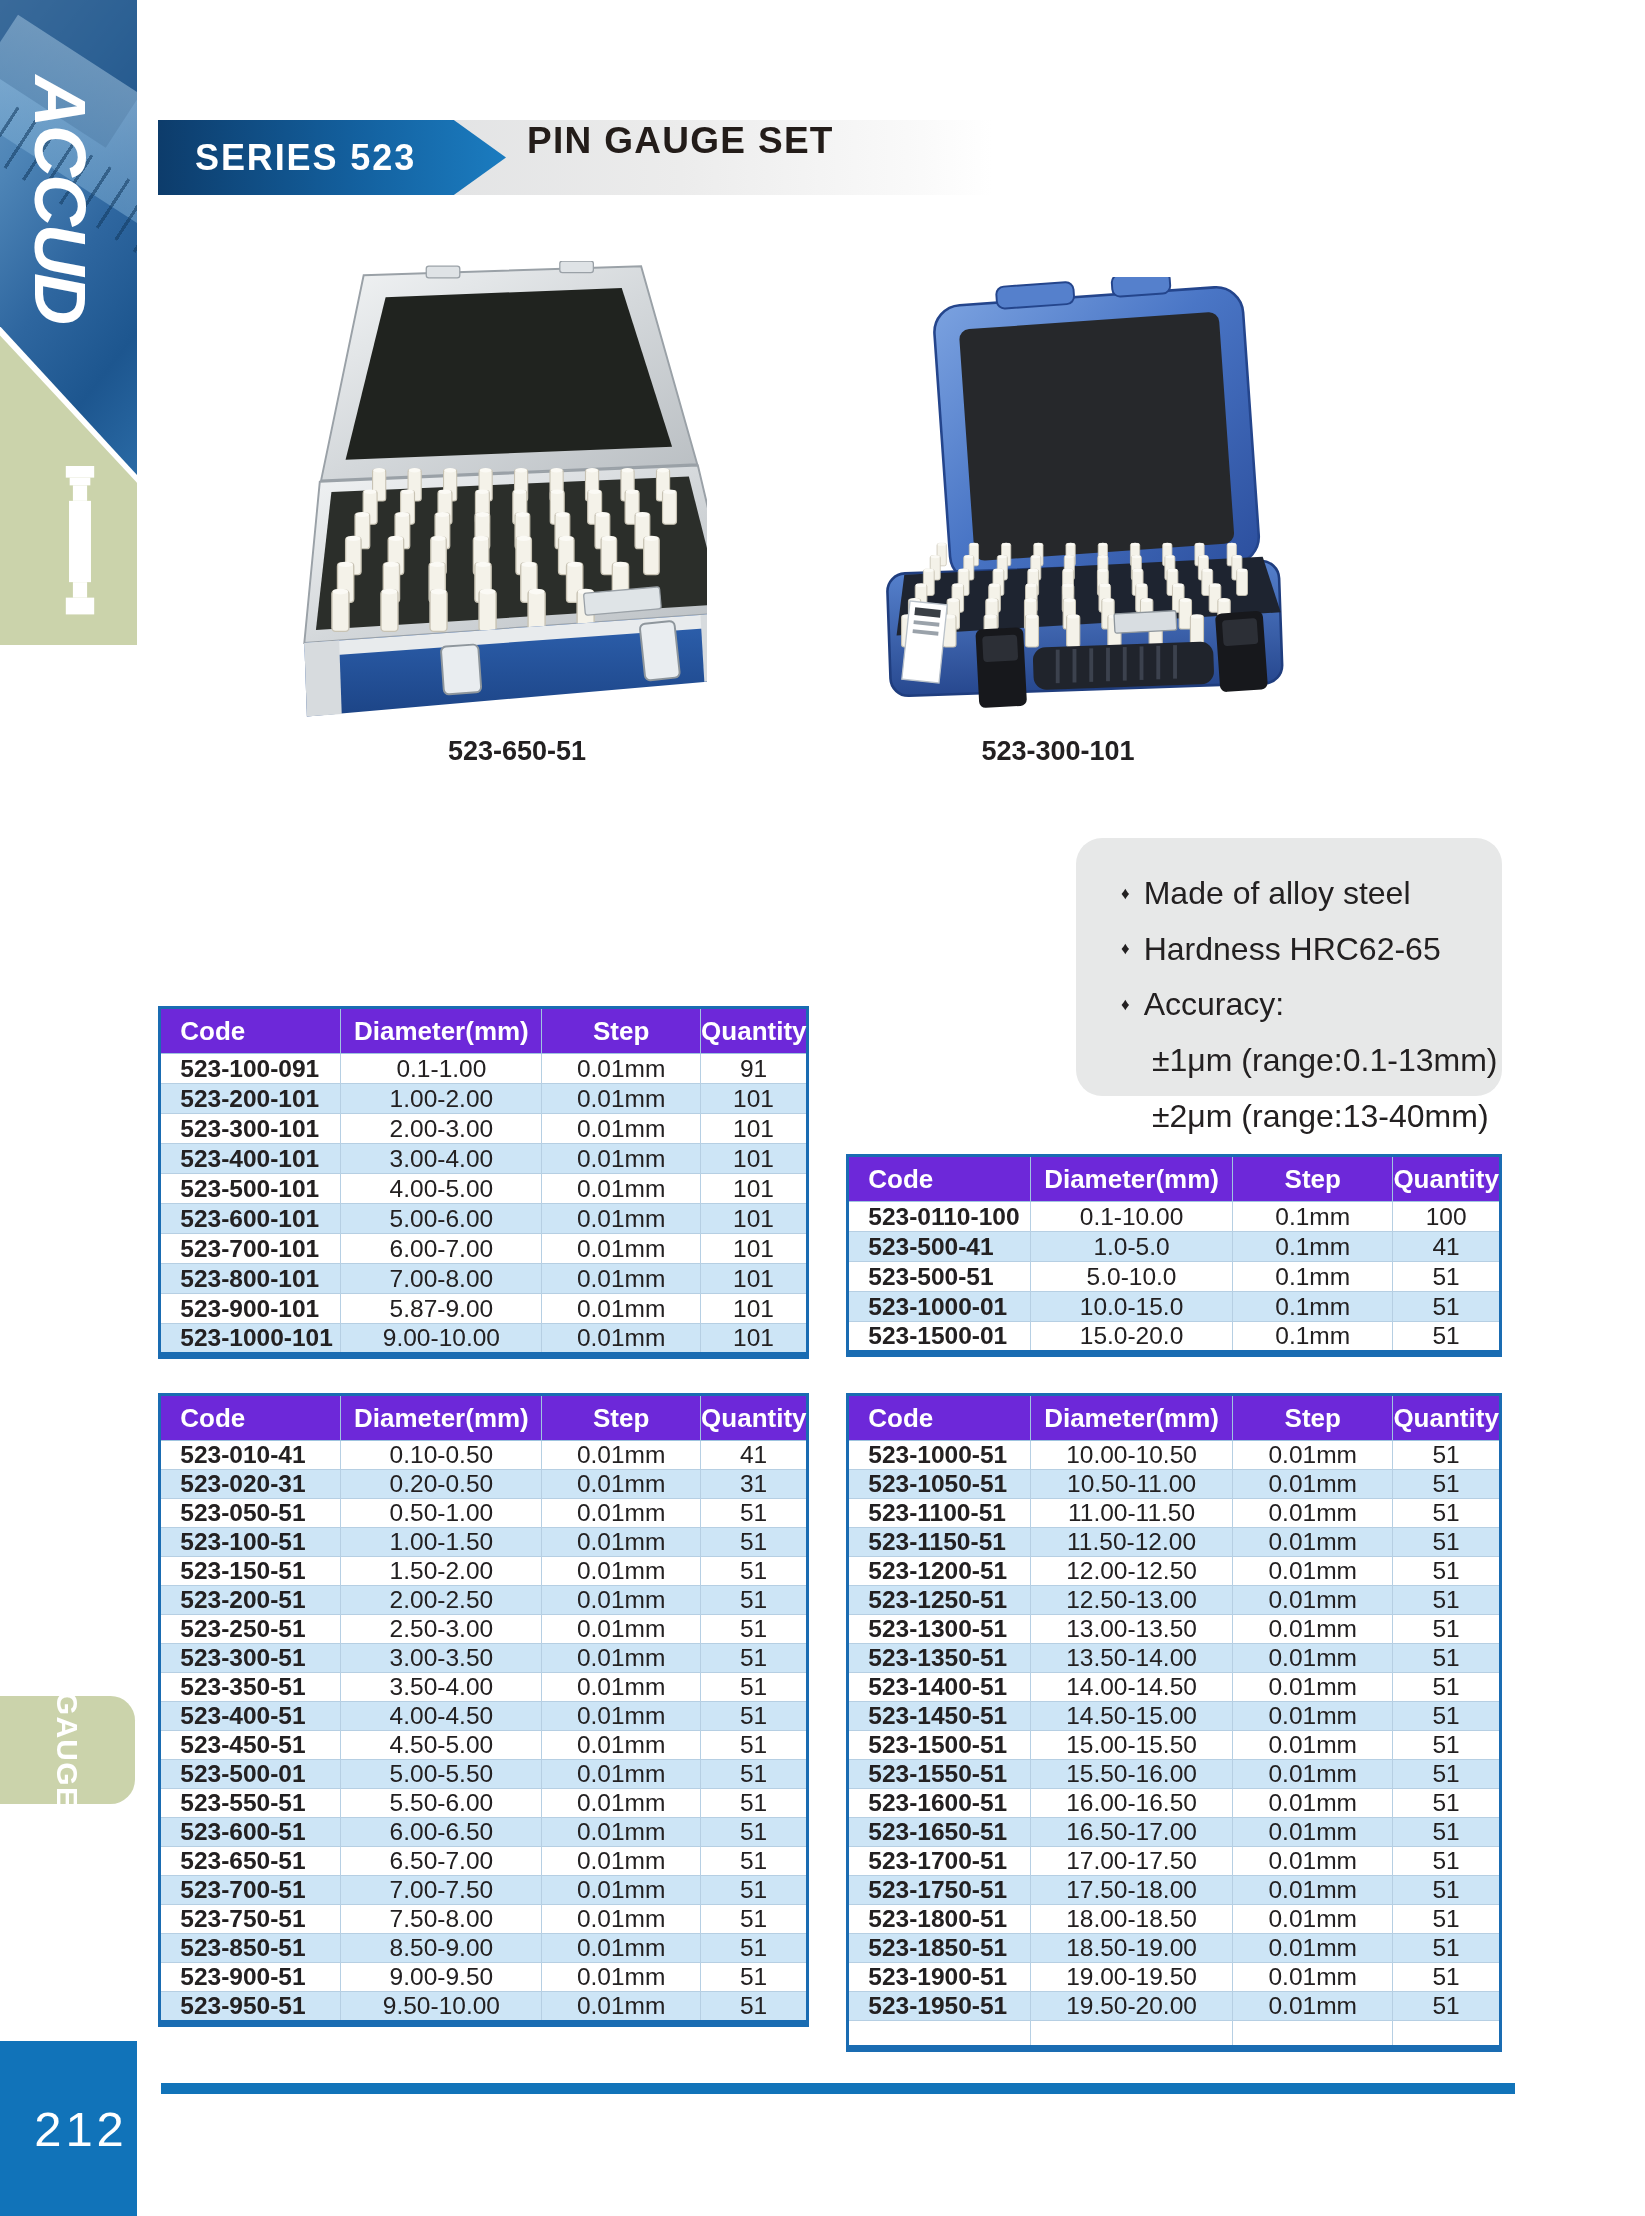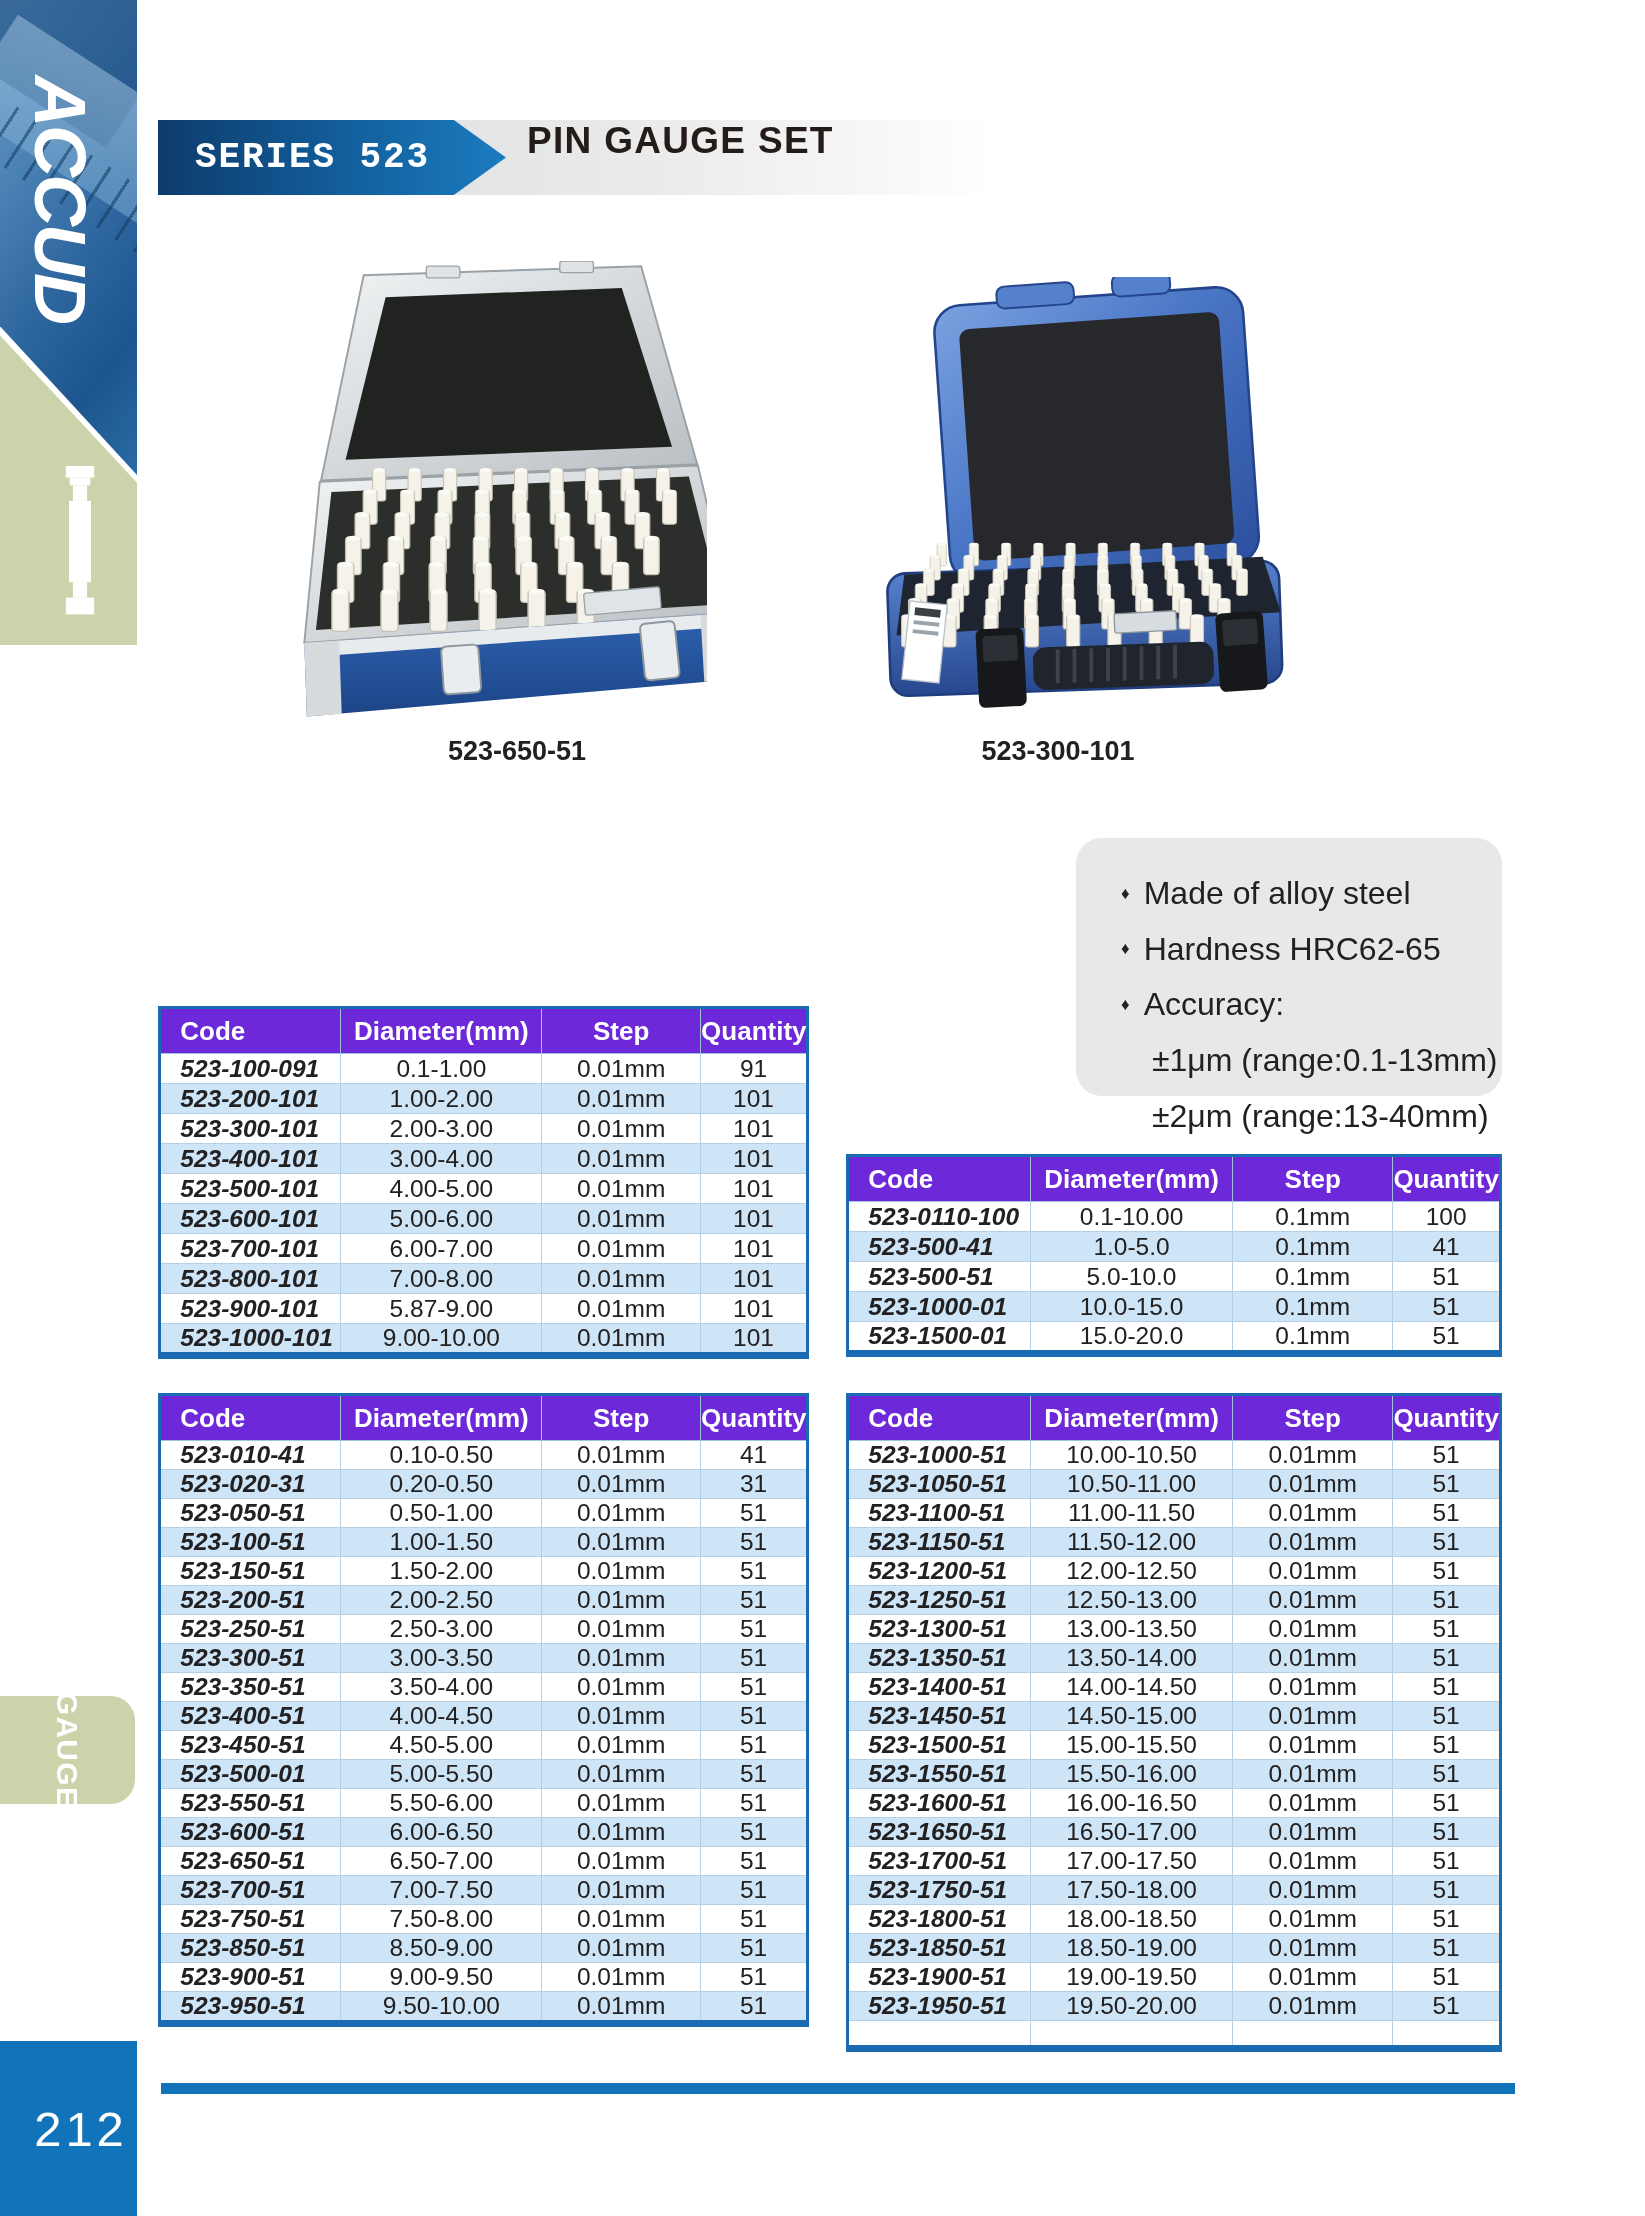--- a/index.html
+++ b/index.html
@@ -40,21 +40,21 @@
 
   #footer-rule { position:absolute; left:161px; top:2083px; width:1354px; height:11px; background:#1173b9; }
 
   
   #banner-gray { position:absolute; left:426px; top:120px; width:566px; height:75px;
     background:linear-gradient(90deg,#e2e3e4 0%,#ececec 45%,#f9f9f9 85%,#ffffff 100%); }
   #banner-blue { position:absolute; left:158px; top:120px; width:348px; height:75px;
     background:linear-gradient(90deg,#0d3c6b 0%,#135f9d 55%,#1b7cc0 100%);
     clip-path:polygon(0 0,85% 0,100% 50%,85% 100%,0 100%);
     display:flex; align-items:center; }
-  #banner-blue span { color:#fff; font-size:36px; font-weight:bold; letter-spacing:1.9px; padding-left:37px;font-family:Liberation Mono, monospace; }
+  #banner-blue span { color:#fff; font-size:36px; font-weight:bold; letter-spacing:1.9px; padding-left:37px; }
   #banner-title { position:absolute; left:527px; top:120px; height:90px; display:flex; align-items:flex-start; }
   #banner-title span { color:#231c19; font-size:37px; font-weight:bold; letter-spacing:1.3px; }
 
   
   .product-caption { position:absolute; width:258px; text-align:center;
     font-size:27px; font-weight:bold; color:#232021; }
   #caption-1 { left:388px; top:736px; }
   #caption-2 { left:929px; top:736px; }
   .photo { position:absolute; }
 
@@ -75,21 +75,21 @@
   #t4-wrap { left:846px; top:1393px; width:656px; }
 
   table.spec { width:100%; border-collapse:collapse; table-layout:fixed; background:#fff;
     border:3.2px solid #1a6cb2; border-bottom-width:7px; }
   table.spec th { background:#6d28d9; color:#ffffff; font-weight:bold; font-size:26px;
     height:46px; border:1.3px solid #9fc4df; }
   table.spec td { font-size:24.5px; color:#232021; height:30px; border:1.3px solid #b6cfe3;
     text-align:center; padding:0; }
   table.rows44 td { height:28px; }
   table.spec th.c0, table.spec td.c0 { text-align:left; padding-left:19.3px; }
-  table.spec td.c0 { font-weight:bold;font-style:italic; }
+  table.spec td.c0 { font-weight:bold; }
   table.spec th.c1, table.spec th.c2, table.spec th.c3,
   table.spec td.c1, table.spec td.c2, table.spec td.c3 { text-align:center; }
   table.spec .c0 { width:28%; } table.spec .c1 { width:31%; }
   table.spec .c2 { width:24.5%; } table.spec .c3 { width:16.5%; }
   table.spec tbody tr:nth-child(even) { background:#cde5f6; }
 </style>
 </head>
 <body>
 
 <div id="page">

